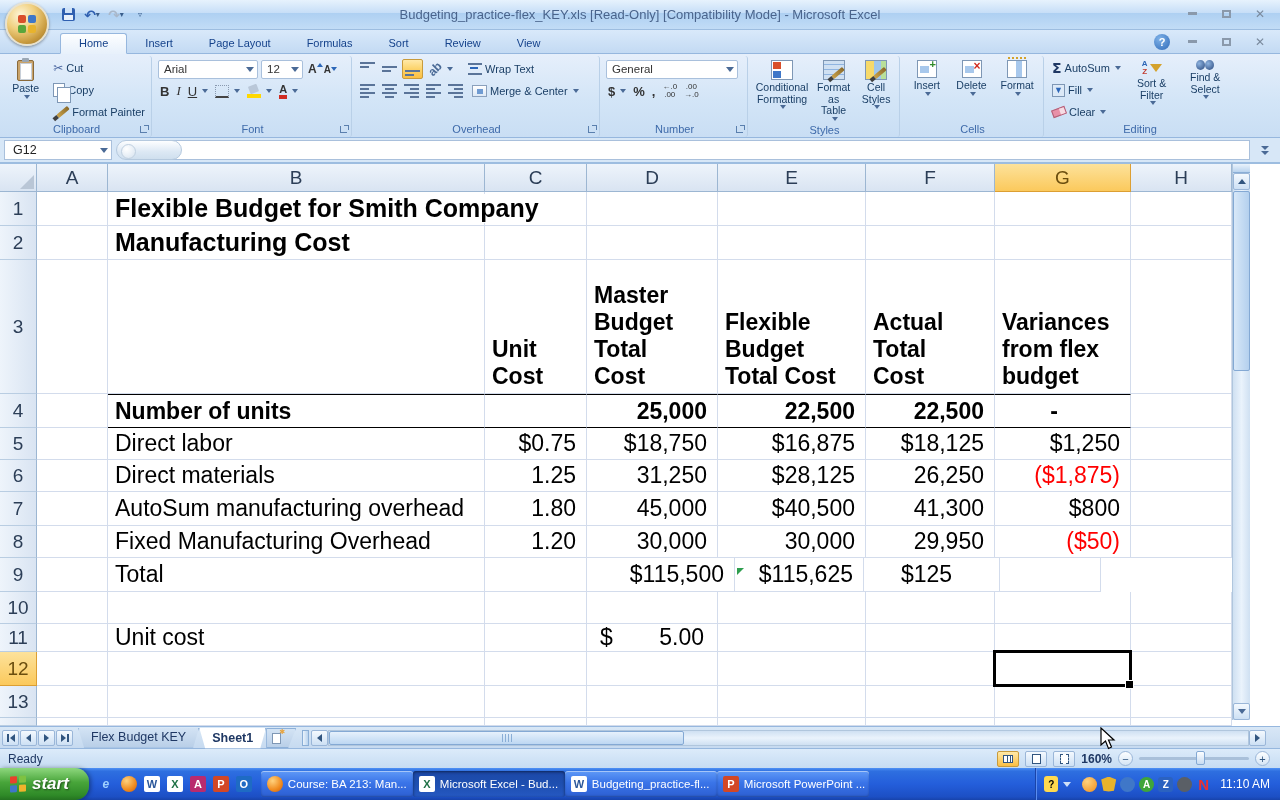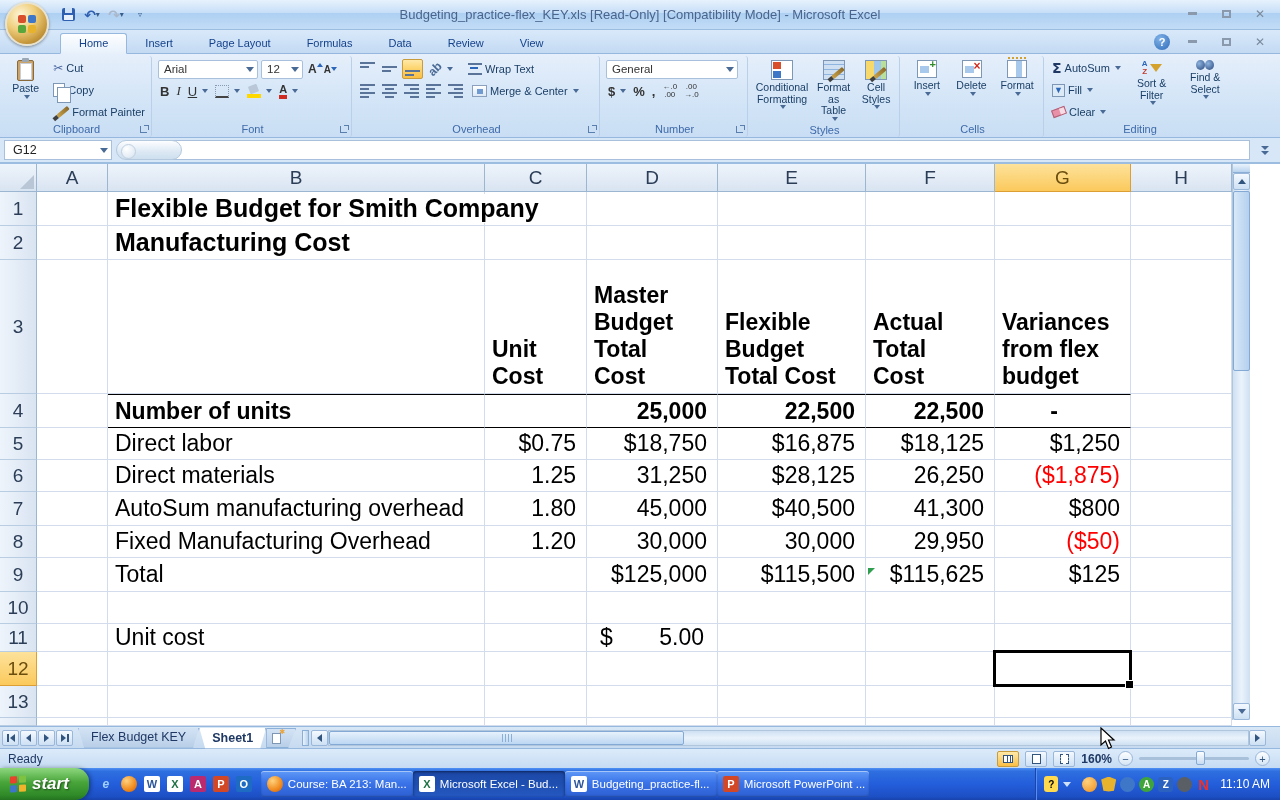--- a/index.html
+++ b/index.html
@@ -327,21 +327,21 @@
       <span class="wc">✕</span>
     </div>
   </div>
 
   <div id="tabrow">
     <div style="display:flex;align-items:flex-end;">
         <div class="rtab active">Home</div>
         <div class="rtab">Insert</div>
         <div class="rtab">Page Layout</div>
         <div class="rtab">Formulas</div>
-        <div class="rtab">Data</div>
+        <div class="rtab">Sort</div>
         <div class="rtab">Review</div>
         <div class="rtab">View</div>
       </div>
     <div class="wctrls">
       <span class="helpbtn">?</span>
       <span class="wc">
           <span class="bar"></span>
         </span>
       <span class="wc">
           <span class="box"></span>
@@ -837,31 +837,28 @@
           </div>
           <div class="cell" style="width: 101px;"></div>
         </div>
         <div class="grow" style="height: 34px;">
           <div class="rowhead">9</div>
           <div class="cell" style="width: 71px;"></div>
           <div class="cell" style="width: 377px;">
             <span class="ct">Total</span>
           </div>
           <div class="cell" style="width: 102px;"></div>
-          <div class="cell ar" style="width: 131px;">
-            <span class="ct">$125,000</span>
-          </div>
           <div class="cell ar" style="width: 148px;">
             <span class="ct">$115,500</span>
           </div>
           <div class="cell ar" style="width: 129px;">
             <span class="ct">$115,625</span>
             <span class="gmark"></span>
           </div>
-          <div class="cell ar" style="width: 136px;">
+          <div class="cell ar" style="width: 136px; justify-content: center;">
             <span class="ct">$125</span>
           </div>
           <div class="cell" style="width: 101px;"></div>
         </div>
         <div class="grow" style="height: 32px;">
           <div class="rowhead">10</div>
           <div class="cell" style="width: 71px;"></div>
           <div class="cell" style="width: 377px;"></div>
           <div class="cell" style="width: 102px;"></div>
           <div class="cell" style="width: 131px;"></div>

